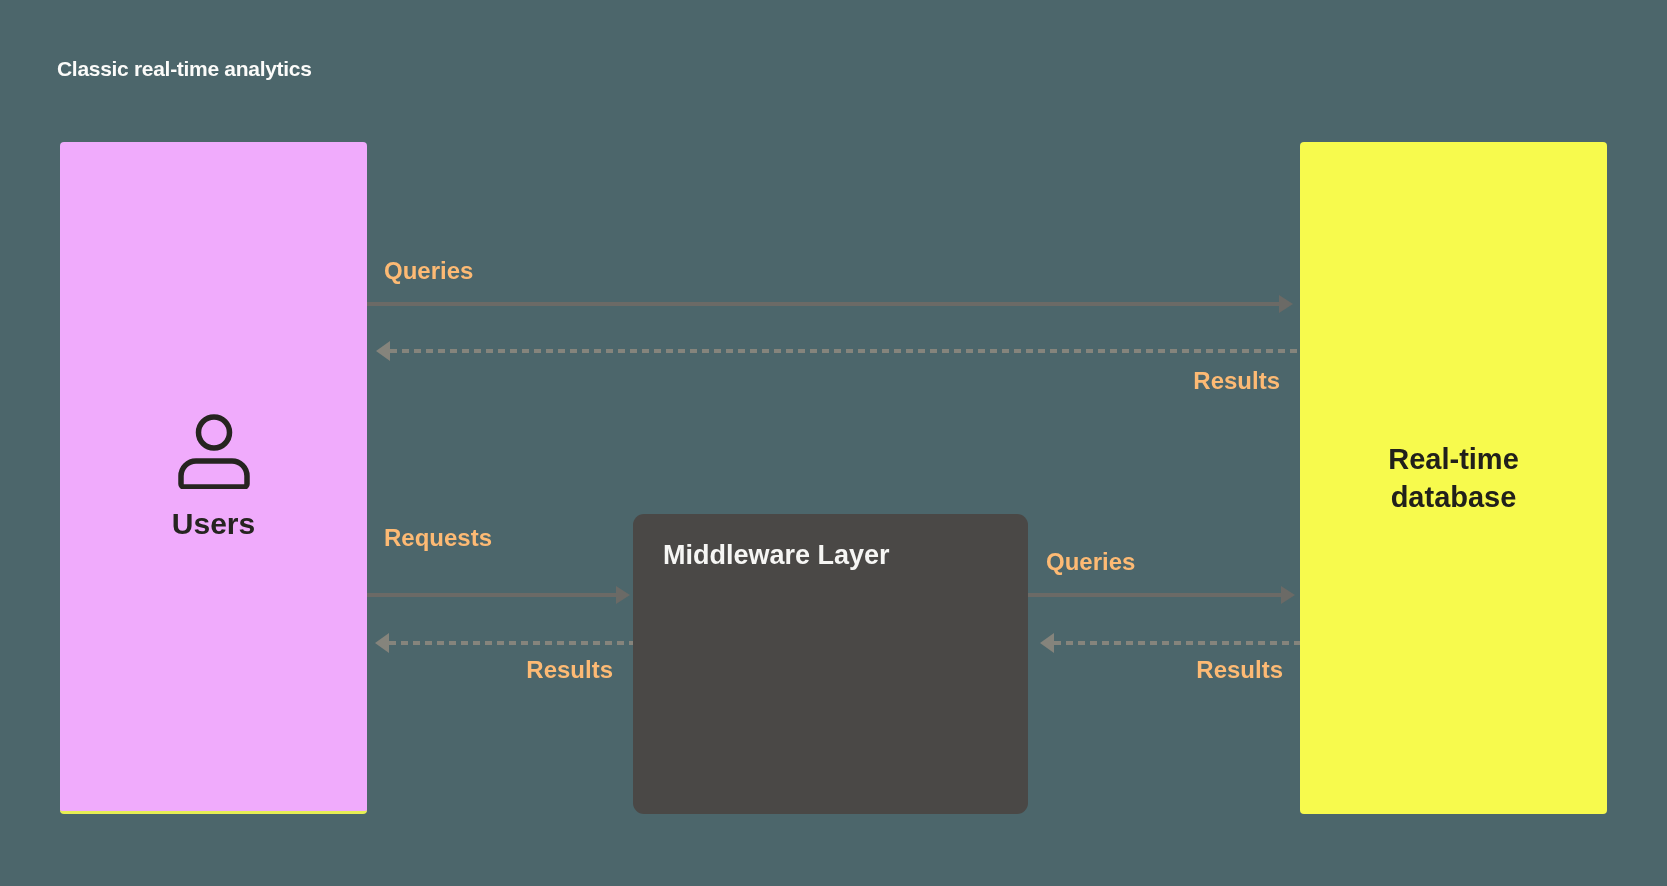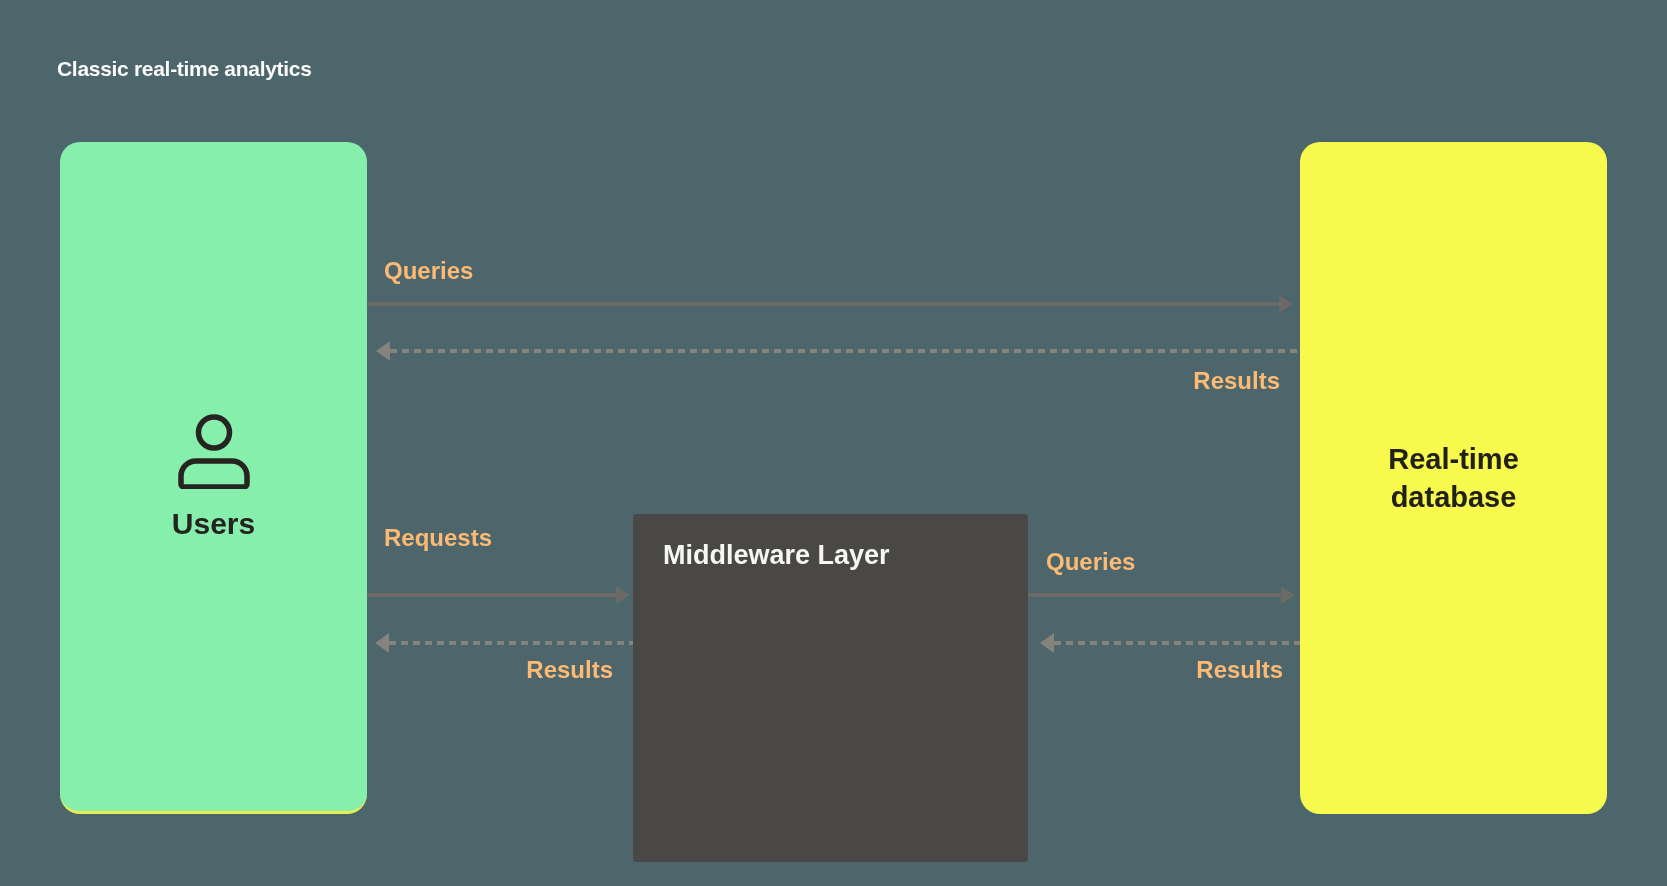--- a/index.html
+++ b/index.html
@@ -6,31 +6,31 @@
   .canvas {
     position:relative; width:1667px; height:886px; overflow:hidden;
     background:#4c666b;
     font-family:"Liberation Sans", sans-serif;
   }
   .title {
     position:absolute; left:57px; top:57px;
     color:#fbfbf9; font-size:21px; font-weight:bold; letter-spacing:-0.3px;
   }
   
-  .node { position:absolute; border-radius:20px; box-sizing:border-box; }
+  .node { position:absolute; border-radius:4px; box-sizing:border-box; }
   .node-users {
     left:60px; top:142px; width:307px; height:672px;
-    background:#86efac; border-bottom:3px solid #e6ee54;
+    background:#f0abfc; border-bottom:3px solid #e6ee54;
     display:flex; flex-direction:column; align-items:center; justify-content:center;
   }
   .users-label { color:#262420; font-size:30px; font-weight:bold; margin-top:18px; }
   .person-icon { width:72px; height:76px; }
   .node-middleware {
-    left:633px; top:514px; width:395px; height:348px;
-    background:#4a4846; border-radius:3px;
+    left:633px; top:514px; width:395px; height:300px;
+    background:#4a4846; border-radius:11px;
   }
   .mw-label {
     position:absolute; left:30px; top:26px;
     color:#f6f6f4; font-size:27px; font-weight:bold;
   }
   .node-database {
     left:1300px; top:142px; width:307px; height:672px;
     background:#f7fa4d;
     display:flex; align-items:center; justify-content:center; text-align:center;
   }

